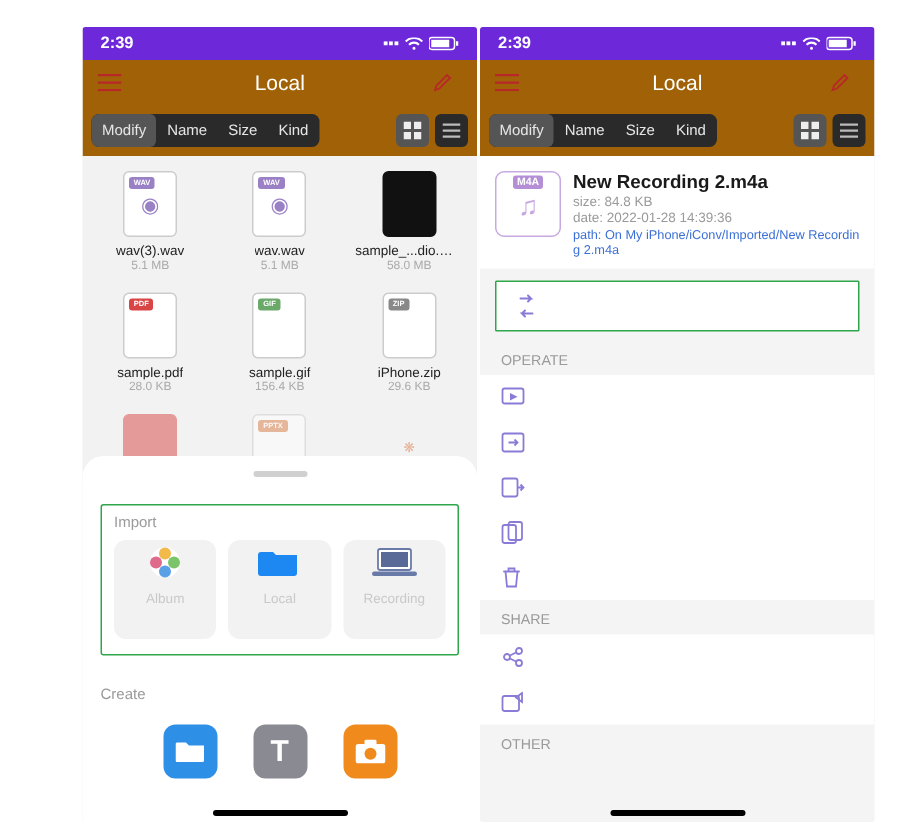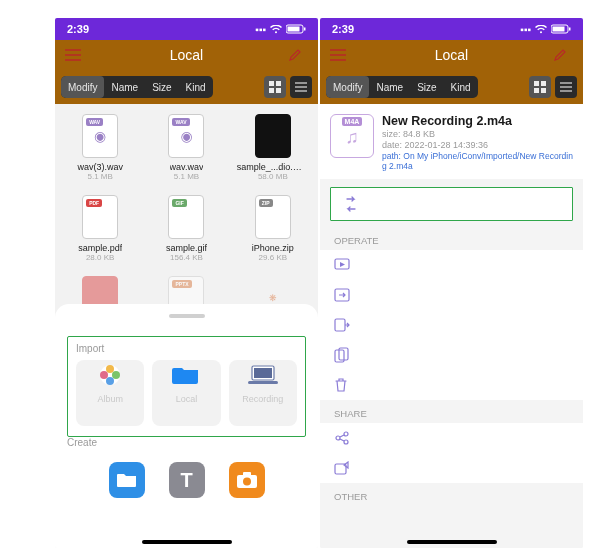--- a/index.html
+++ b/index.html
@@ -220,21 +220,21 @@
                 <svg width="30" height="20" viewBox="0 0 30 20">
                     <rect x="4" y="1" width="22" height="14" rx="1.5" fill="#fff" stroke="#6a7aa8" stroke-width="1.2"></rect>
                     <rect x="6" y="3" width="18" height="10" fill="#5a6a98"></rect>
                     <rect x="0" y="16" width="30" height="3" rx="1.5" fill="#6a7aa8"></rect>
                   </svg>
               </div>
               <div class="tile-label">Recording</div>
             </div>
           </div>
         </div>
-        <div class="section-label" style="margin-top:0">Create</div>
+        <div class="section-label" style="margin-top:21px">Create</div>
         <div class="create-row">
           <div class="create-btn blue">
             <svg width="20" height="16" viewBox="0 0 20 16">
                 <path d="M1 2h6l2 2h10v10a1 1 0 01-1 1H1a1 1 0 01-1-1V3a1 1 0 011-1z" fill="#fff"></path>
               </svg>
           </div>
           <div class="create-btn grey">
             <span style="font-weight:700">T</span>
           </div>
           <div class="create-btn orange">

